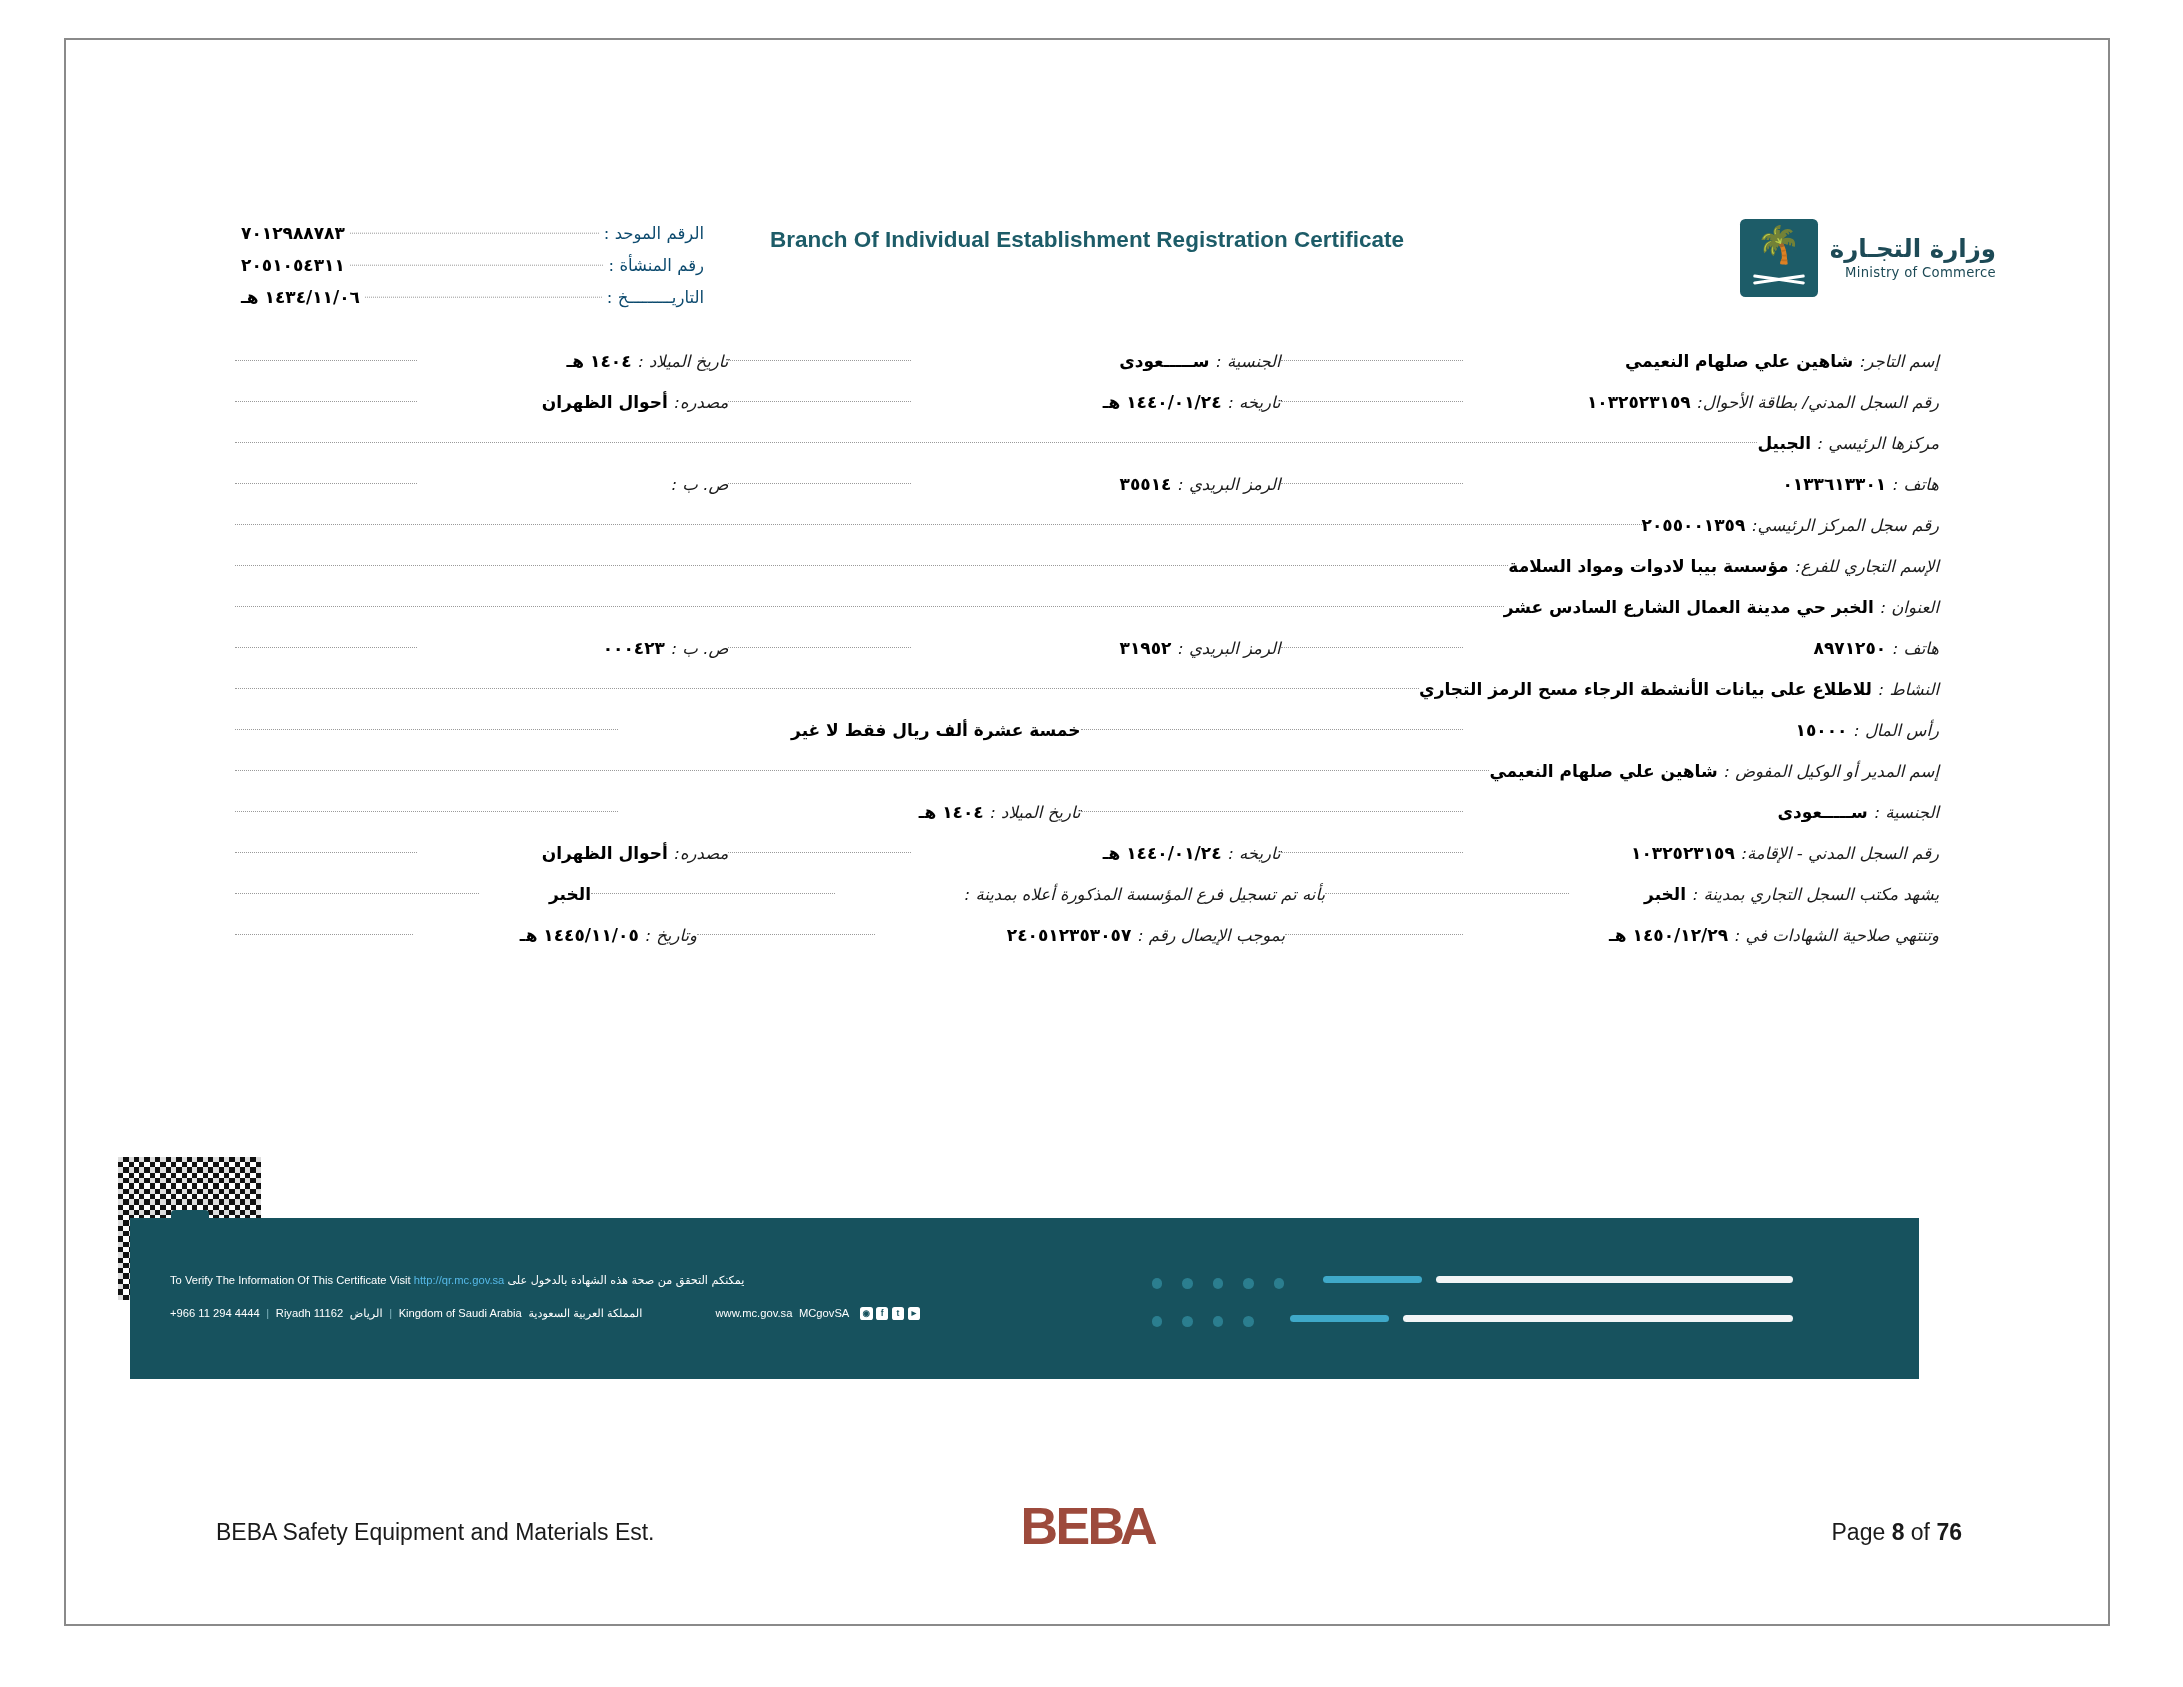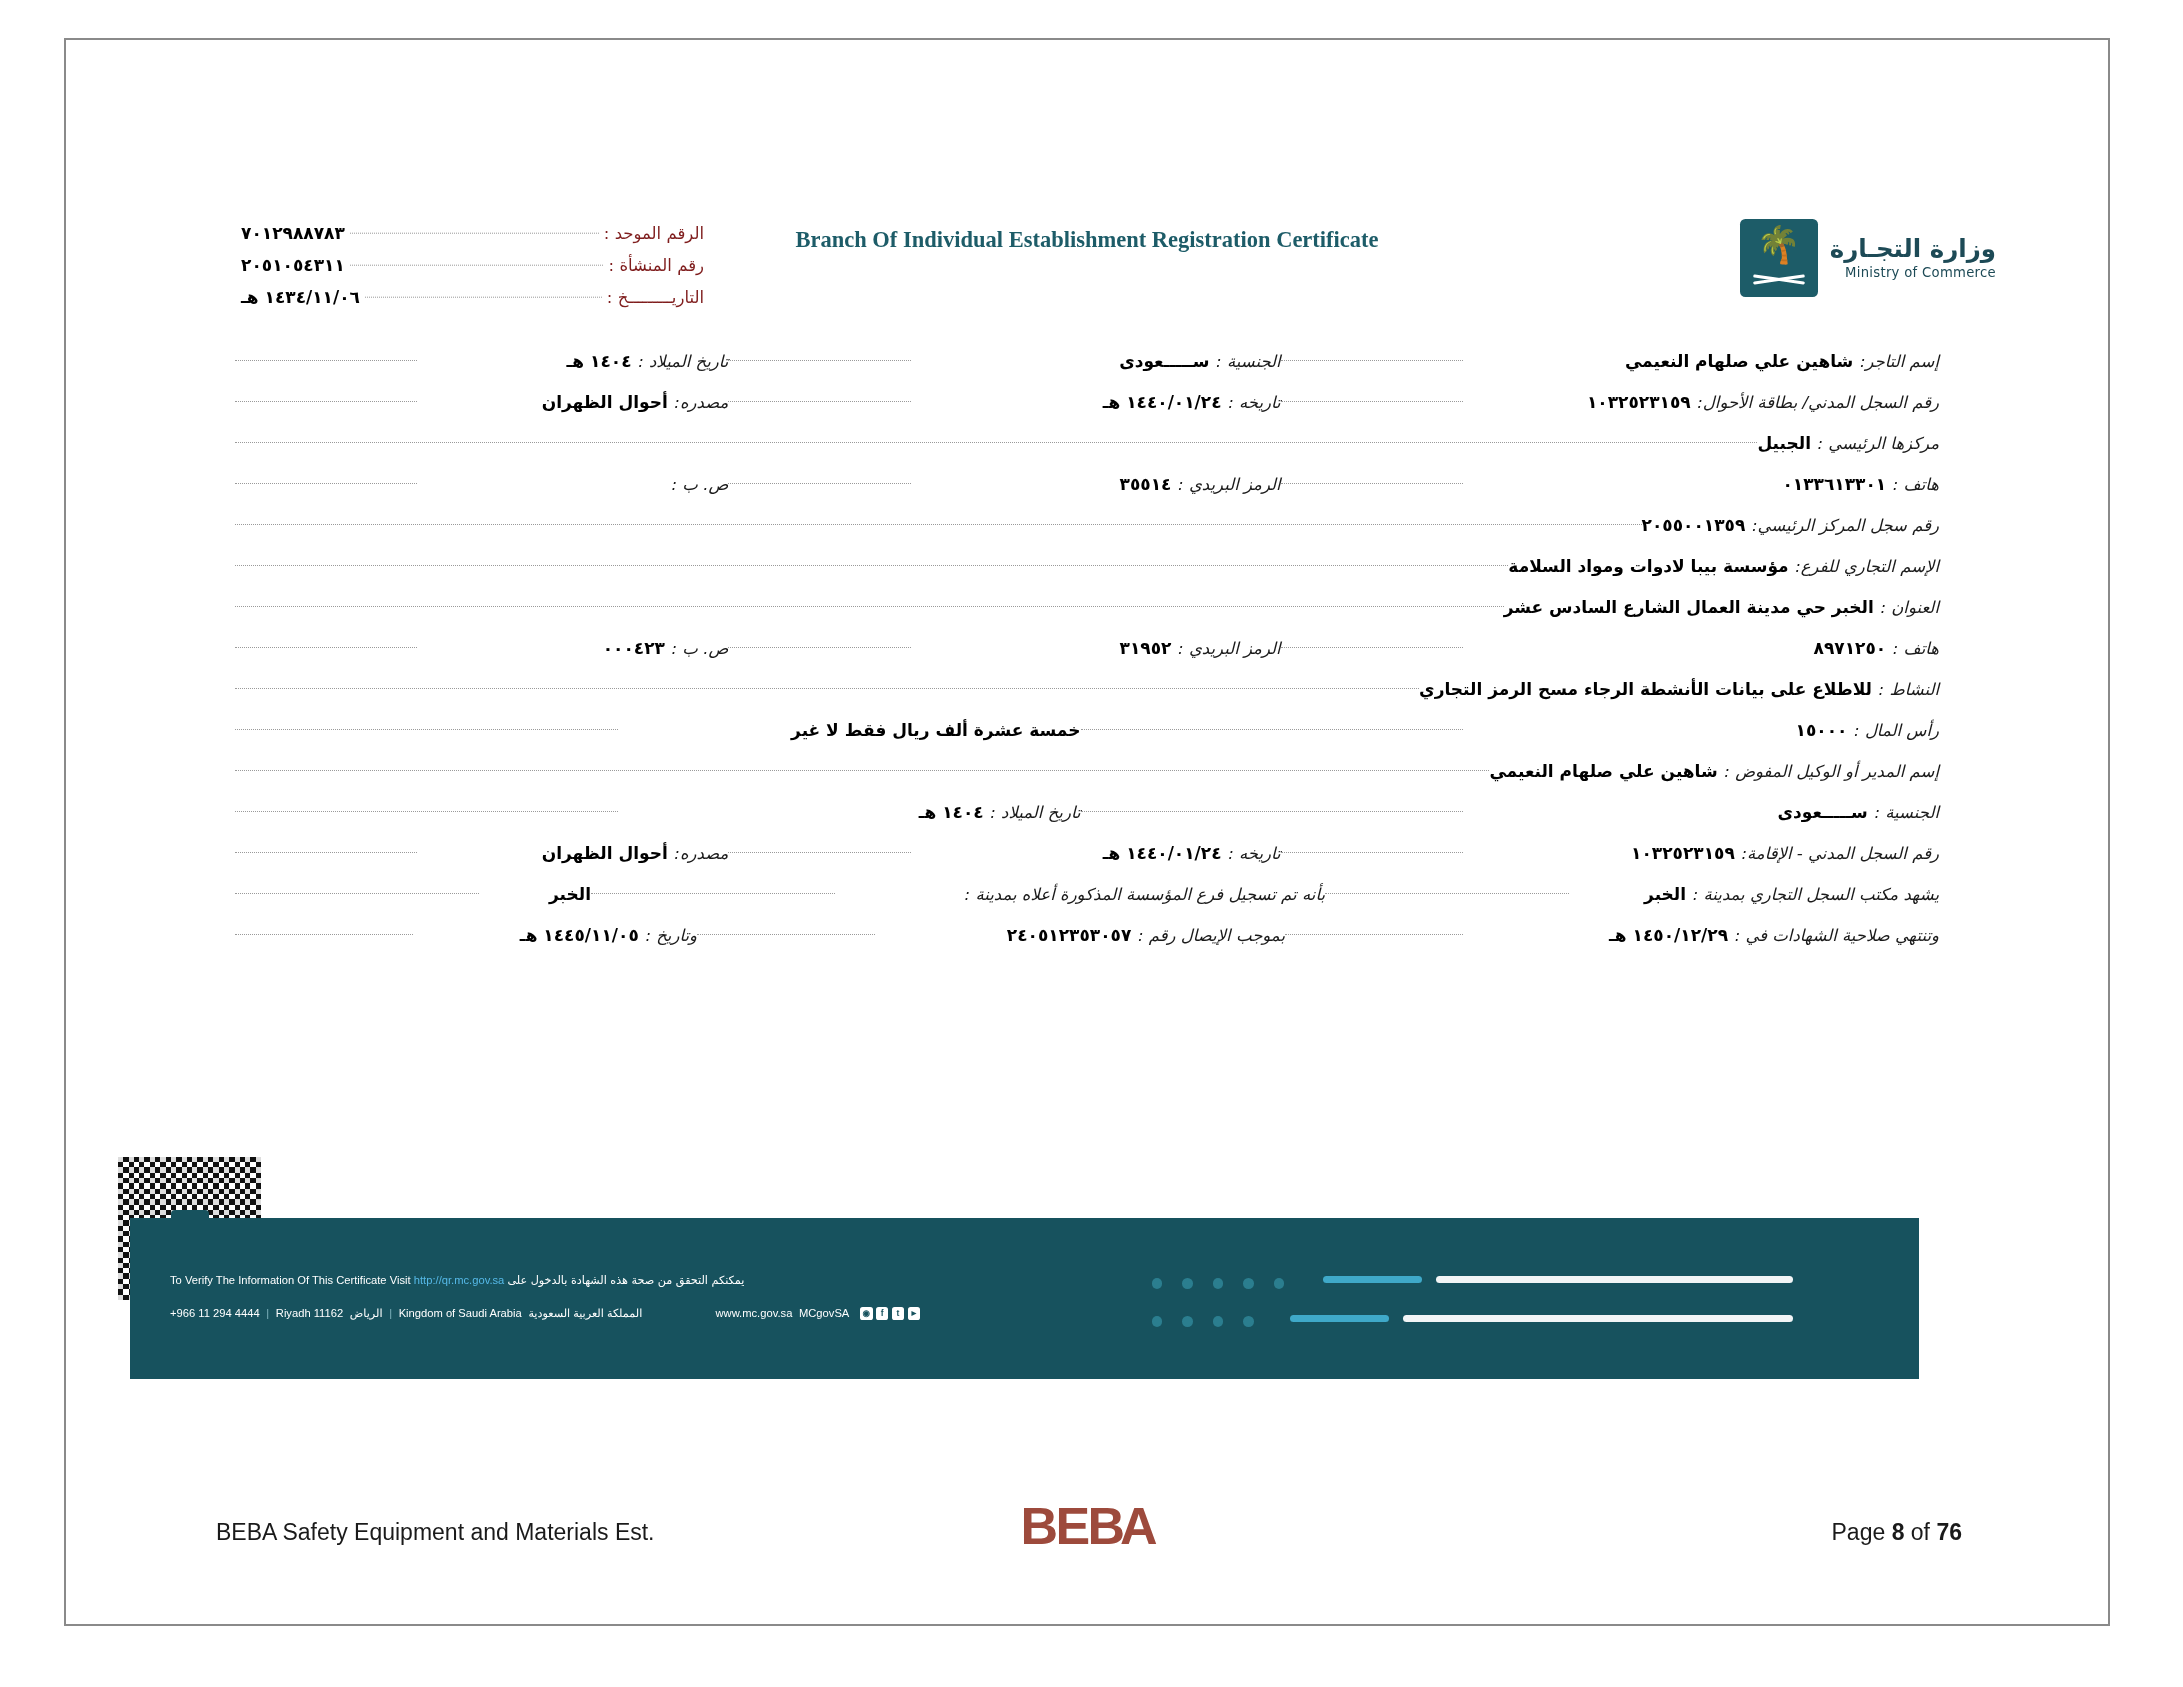--- a/index.html
+++ b/index.html
@@ -103,41 +103,41 @@
   .title-ar {
     font-size: 26.5px;
     font-weight: bold;
     color: #1d5c68;
     margin-bottom: 6.6px;
   }
   .title-en {
     font-size: 22.5px;
     font-weight: bold;
     color: #1d5c68;
-    font-family: Liberation Serif, serif;
+    font-family: Liberation Sans, sans-serif;
   }
 
   
   .header-meta {
     position: absolute;
     left: 175px;
     top: 183px;
     width: 463px;
     direction: rtl;
   }
   .meta-row {
     display: flex;
     align-items: baseline;
     justify-content: flex-start;
     gap: 5.3px;
     height: 32px;
   }
   .meta-label {
     font-size: 16.5px;
-    color: #7f1d1d;
+    color: #0c4a6e;
     white-space: nowrap;
   }
   .meta-dots {
     flex: 1;
     border-bottom: 1.3px dotted #9a9a9a;
     transform: translateY(-5.3px);
     min-width: 20px;
   }
   .meta-value {
     font-size: 17px;

